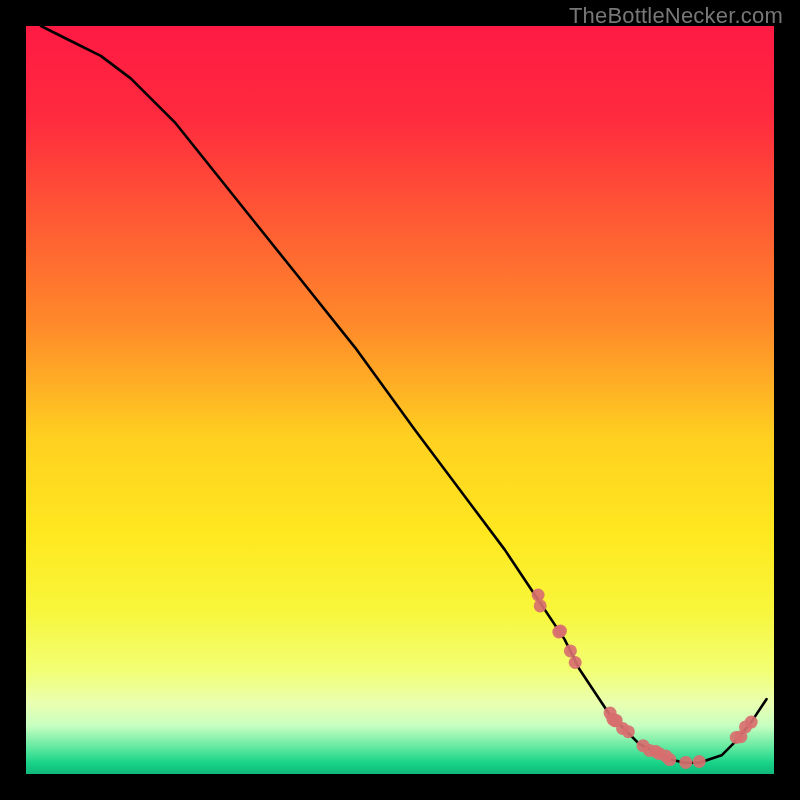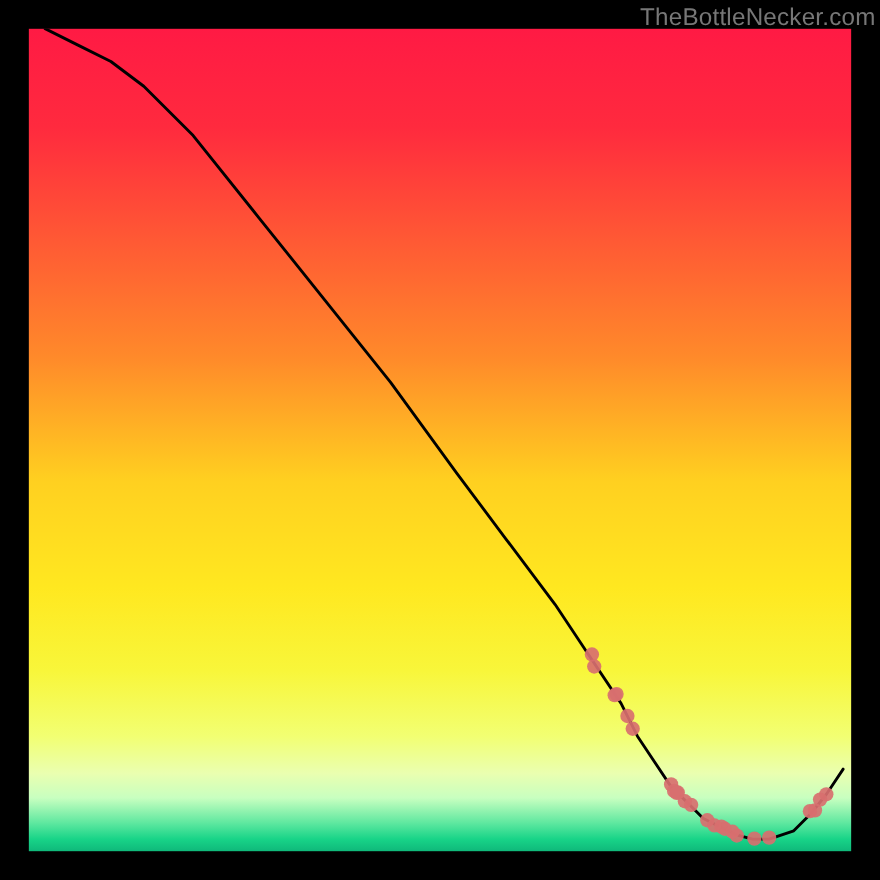--- a/index.html
+++ b/index.html
@@ -22,21 +22,21 @@
   .plot {
     position: absolute;
     left: 0;
     top: 0;
     width: 748px;
     height: 748px;
   }
   .watermark {
     position: absolute;
     top: 3px;
-    right: 4px;
+    right: 17px;
     color: #777;
     font-size: 22px;
     letter-spacing: 0.2px;
     font-weight: 500;
     user-select: none;
   }
   svg { display: block; }
 </style>
 </head>
 <body>

